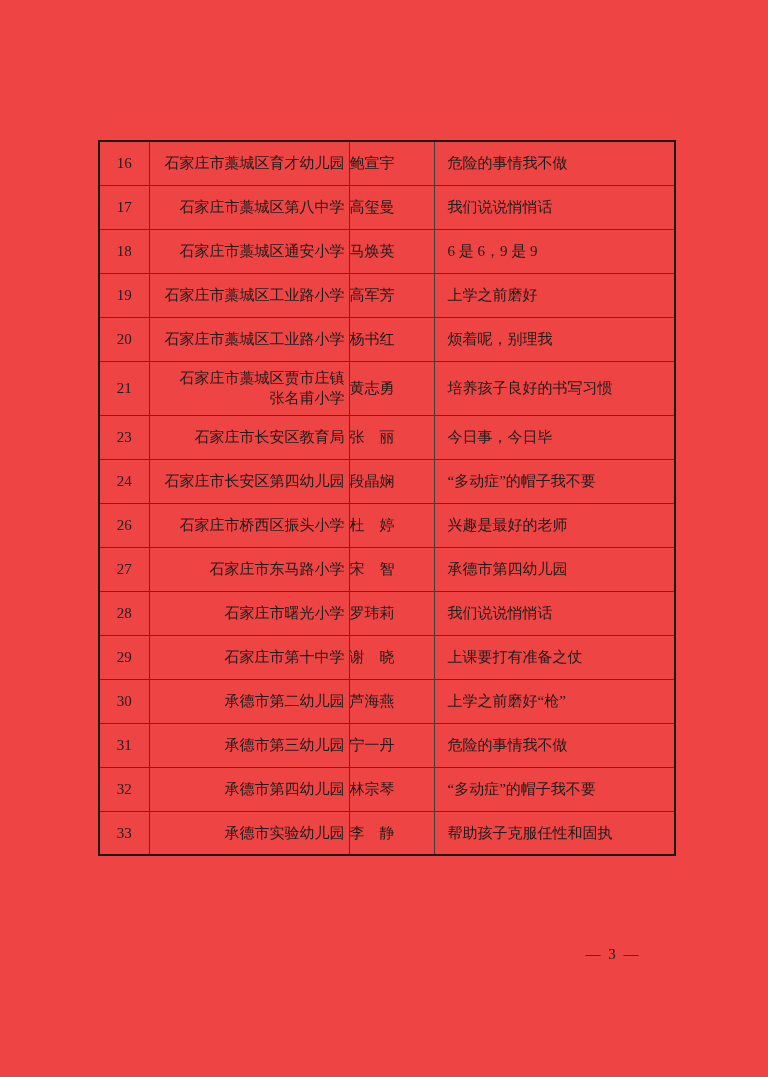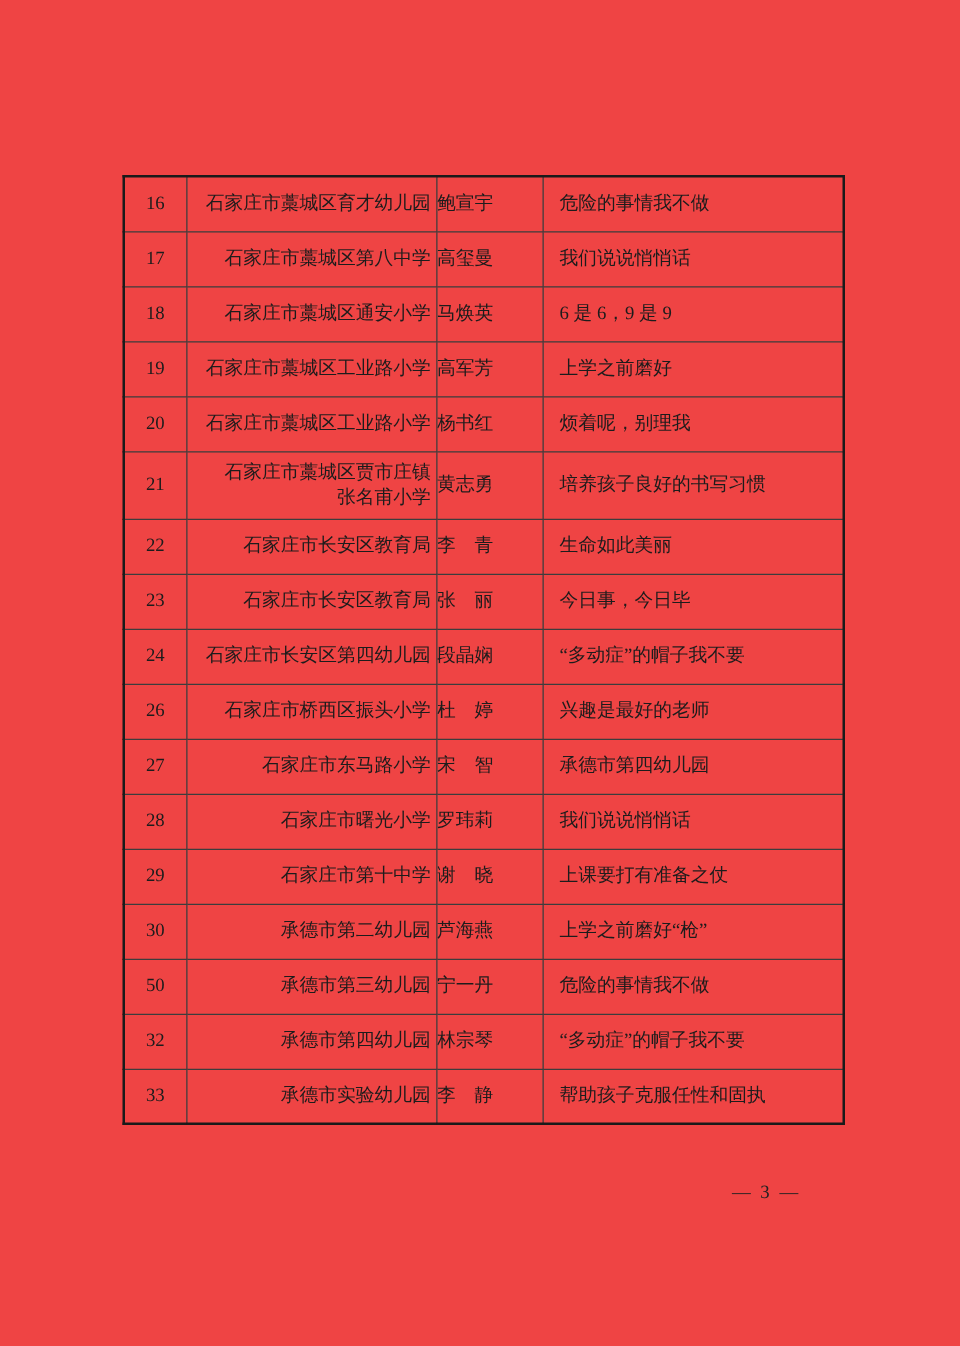--- a/index.html
+++ b/index.html
@@ -91,26 +91,20 @@
     </tr>
 
     <tr class="tall">
       <td class="c-num">21</td>
       <td class="c-school">石家庄市藁城区贾市庄镇
 张名甫小学</td>
       <td class="c-name">黄志勇</td>
       <td class="c-phrase">培养孩子良好的书写习惯</td>
     </tr>
 
-    <tr>
-      <td class="c-num">22</td>
-      <td class="c-school">石家庄市长安区教育局</td>
-      <td class="c-name">李　青</td>
-      <td class="c-phrase">生命如此美丽</td>
-    </tr>
 
     <tr>
       <td class="c-num">23</td>
       <td class="c-school">石家庄市长安区教育局</td>
       <td class="c-name">张　丽</td>
       <td class="c-phrase">今日事，今日毕</td>
     </tr>
 
     <tr>
       <td class="c-num">24</td>
@@ -149,21 +143,21 @@
     </tr>
 
     <tr>
       <td class="c-num">30</td>
       <td class="c-school">承德市第二幼儿园</td>
       <td class="c-name">芦海燕</td>
       <td class="c-phrase">上学之前磨好“枪”</td>
     </tr>
 
     <tr>
-      <td class="c-num">50</td>
+      <td class="c-num">31</td>
       <td class="c-school">承德市第三幼儿园</td>
       <td class="c-name">宁一丹</td>
       <td class="c-phrase">危险的事情我不做</td>
     </tr>
 
     <tr>
       <td class="c-num">32</td>
       <td class="c-school">承德市第四幼儿园</td>
       <td class="c-name">林宗琴</td>
       <td class="c-phrase">“多动症”的帽子我不要</td>

